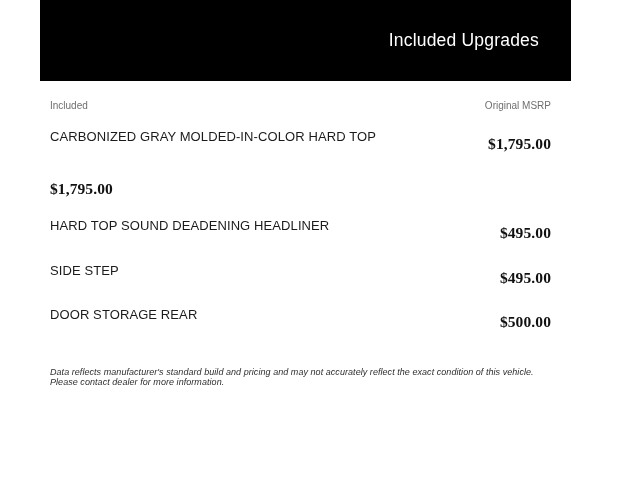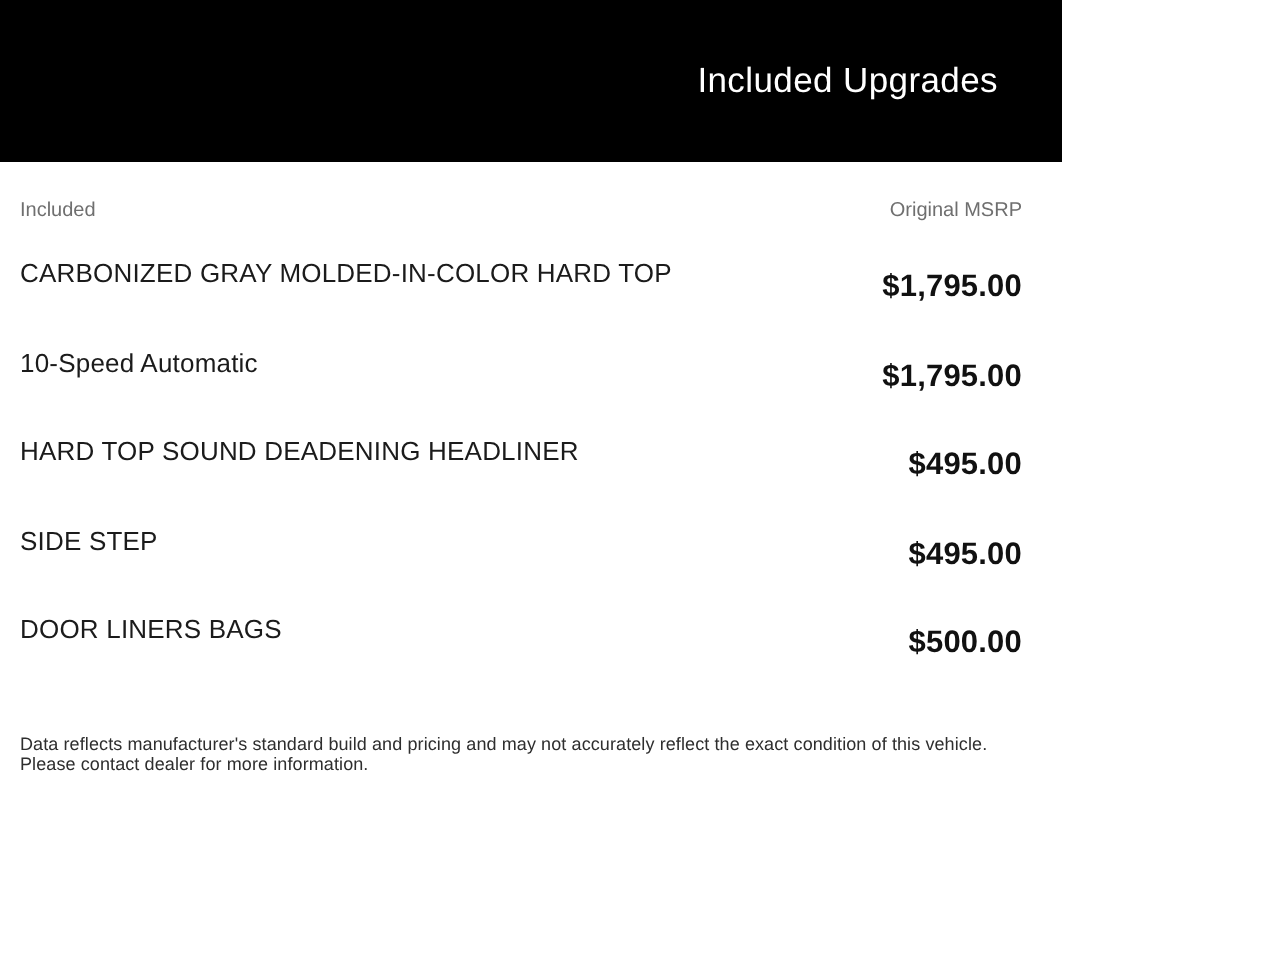--- a/index.html
+++ b/index.html
@@ -9,20 +9,21 @@
     height: 480px;
     background: #ffffff;
     overflow: hidden;
     font-family: "Liberation Sans", "DejaVu Sans", sans-serif;
   }
   .app {
     width: 531px;
     height: 480px;
     background: #ffffff;
     position: relative;
+    padding-left: 40px;
   }
   .header-bar {
     height: 81px;
     background: #000000;
     display: flex;
     align-items: center;
     justify-content: flex-end;
     padding-right: 32px;
     box-sizing: border-box;
   }
@@ -64,24 +65,26 @@
     line-height: 1.18;
     letter-spacing: 0.1px;
   }
   .upgrade-price {
     font-size: 15.5px;
     font-weight: 700;
     color: #111111;
     align-self: center;
     white-space: nowrap;
     letter-spacing: 0.1px;
+    font-family: Liberation Serif, serif;
   }
   .disclaimer {
     margin-top: 22px;
     font-size: 9px;
+    font-style: italic;
     color: #2e2e2e;
     letter-spacing: 0.05px;
   }
 </style>
 </head>
 <body>
 
 <div class="app">
 
   <div class="header-bar">
@@ -96,37 +99,36 @@
     </div>
 
     <div class="rows">
 
         <div class="row">
           <div class="upgrade-name">CARBONIZED GRAY MOLDED-IN-COLOR HARD TOP</div>
           <div class="upgrade-price">$1,795.00</div>
         </div>
 
         <div class="row">
-          <div class="upgrade-name">10-Speed Automatic</div>
           <div class="upgrade-price">$1,795.00</div>
         </div>
 
 
         <div class="row">
           <div class="upgrade-name">HARD TOP SOUND DEADENING HEADLINER</div>
           <div class="upgrade-price">$495.00</div>
         </div>
 
         <div class="row">
           <div class="upgrade-name">SIDE STEP</div>
           <div class="upgrade-price">$495.00</div>
         </div>
 
         <div class="row">
-          <div class="upgrade-name">DOOR LINERS BAGS</div>
+          <div class="upgrade-name">DOOR STORAGE REAR</div>
           <div class="upgrade-price">$500.00</div>
         </div>
 
       </div>
 
     <div class="disclaimer">Data reflects manufacturer's standard build and pricing and may not accurately reflect the exact condition of this vehicle. Please contact dealer for more information.</div>
 
   </div>
 
 </div>

